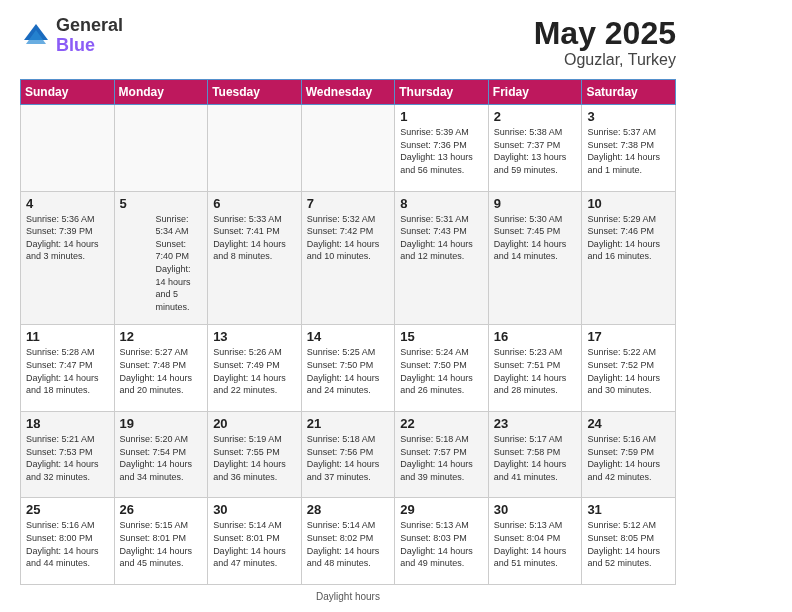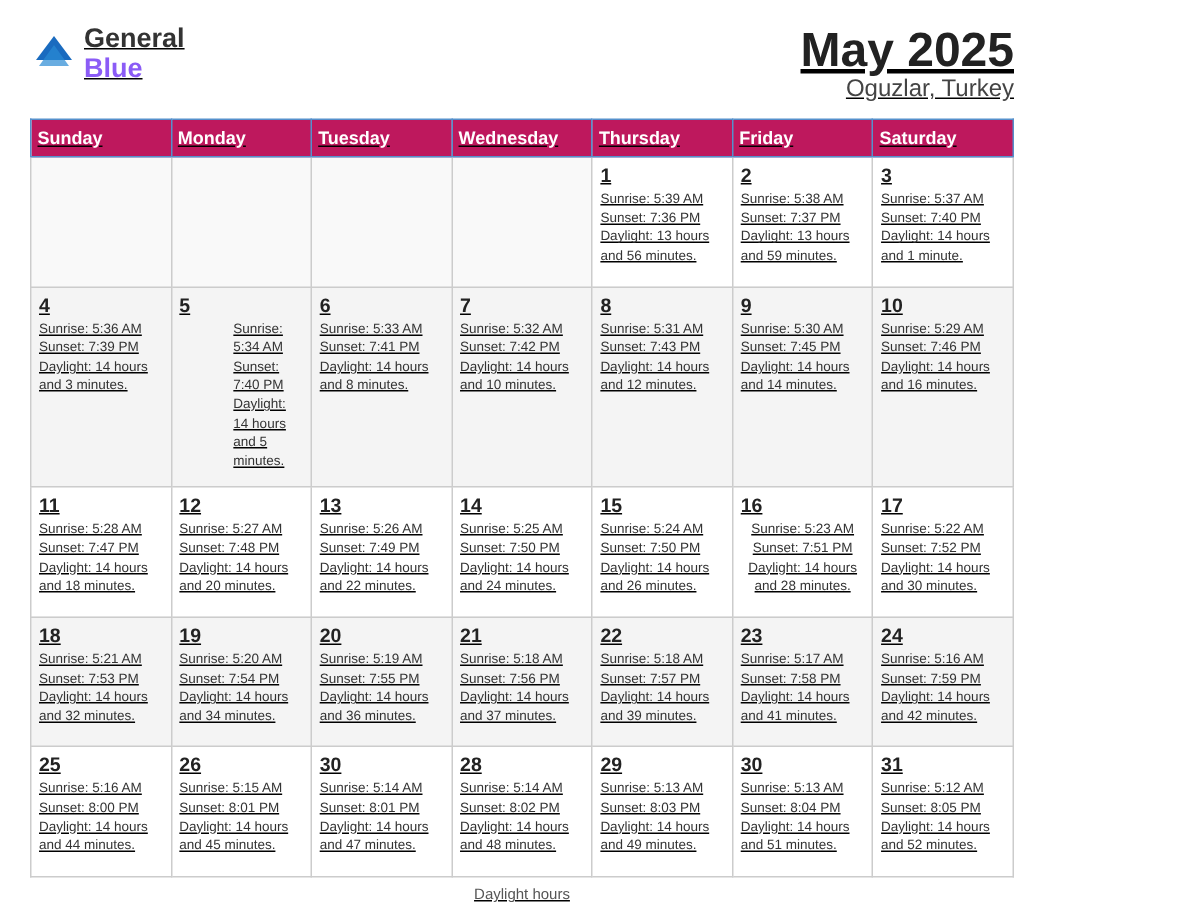--- a/index.html
+++ b/index.html
@@ -9,21 +9,20 @@
       width: 792px;
       height: 612px;
       overflow: hidden;
     }
     .page {
       width: 696px;
       height: 612px;
       padding: 16px 20px 10px 20px;
       display: flex;
       flex-direction: column;
-      text-decoration: underline;
     }
     .header {
       display: flex;
       justify-content: space-between;
       align-items: flex-start;
       margin-bottom: 10px;
     }
     .logo {
       display: flex;
       align-items: center;
@@ -151,21 +150,21 @@
           </td>
           <td>
             <span class="day-num">2</span>
             <div class="cell-text" style="white-space: pre-line;">Sunrise: 5:38 AM
 Sunset: 7:37 PM
 Daylight: 13 hours and 59 minutes.</div>
           </td>
           <td>
             <span class="day-num">3</span>
             <div class="cell-text" style="white-space: pre-line;">Sunrise: 5:37 AM
-Sunset: 7:40 PM
+Sunset: 7:38 PM
 Daylight: 14 hours and 1 minute.</div>
           </td>
         </tr>
         <tr>
           <td class="shade">
             <span class="day-num">4</span>
             <div class="cell-text" style="white-space: pre-line;">Sunrise: 5:36 AM
 Sunset: 7:39 PM
 Daylight: 14 hours and 3 minutes.</div>
           </td>
@@ -232,21 +231,21 @@
 Daylight: 14 hours and 24 minutes.</div>
           </td>
           <td>
             <span class="day-num">15</span>
             <div class="cell-text" style="white-space: pre-line;">Sunrise: 5:24 AM
 Sunset: 7:50 PM
 Daylight: 14 hours and 26 minutes.</div>
           </td>
           <td>
             <span class="day-num">16</span>
-            <div class="cell-text" style="white-space: pre-line; text-align: center;">Sunrise: 5:23 AM
+            <div class="cell-text" style="white-space: pre-line;">Sunrise: 5:23 AM
 Sunset: 7:51 PM
 Daylight: 14 hours and 28 minutes.</div>
           </td>
           <td>
             <span class="day-num">17</span>
             <div class="cell-text" style="white-space: pre-line;">Sunrise: 5:22 AM
 Sunset: 7:52 PM
 Daylight: 14 hours and 30 minutes.</div>
           </td>
         </tr>

